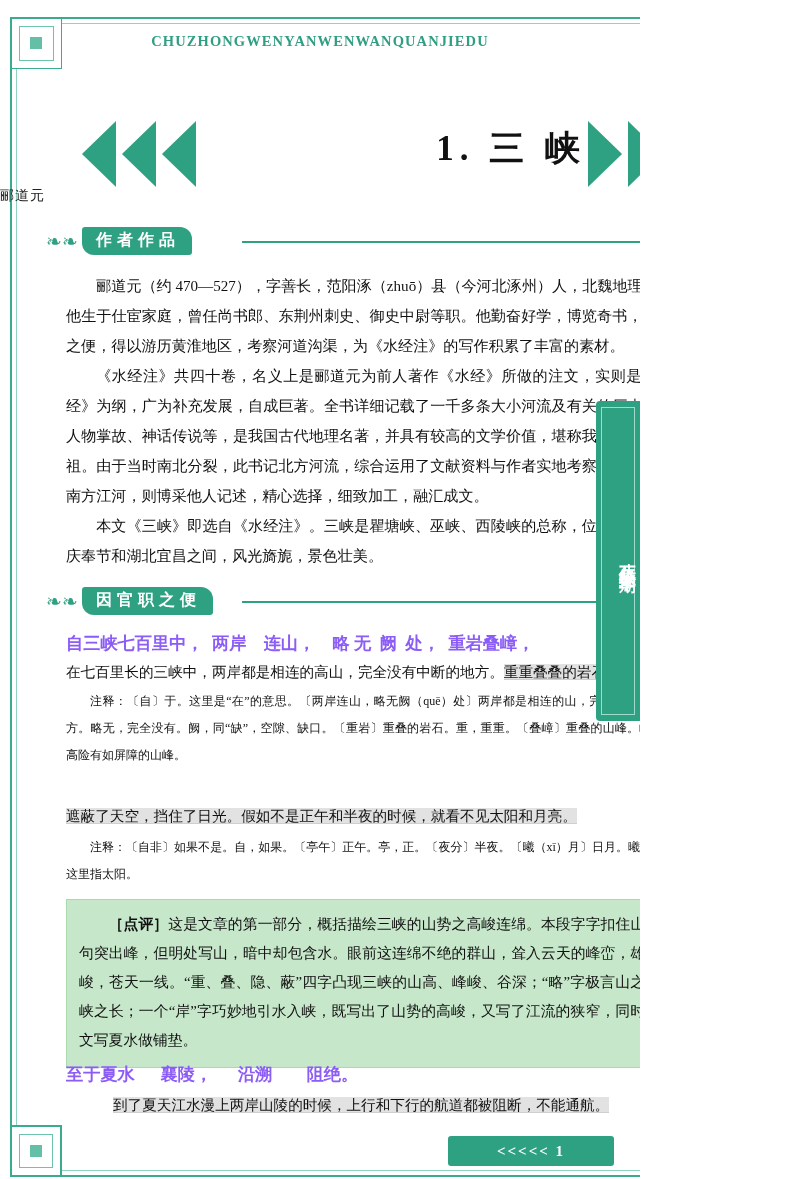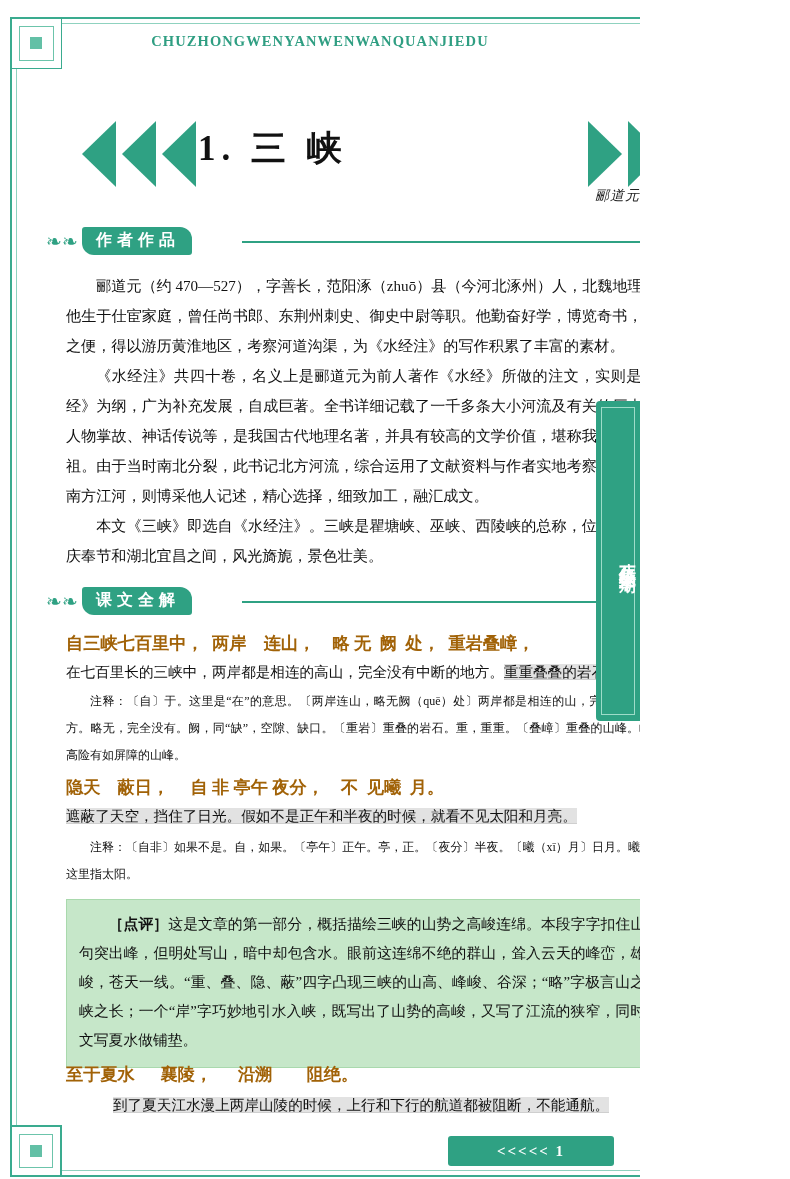--- a/index.html
+++ b/index.html
@@ -96,36 +96,35 @@
   .arrow-left .c2 { left: 40px; }
   .arrow-left .c3 { left: 80px; border-right-color: #2fa183; }
   .arrow-right .c1 { right: 0; }
   .arrow-right .c2 { right: 40px; }
   .arrow-right .c3 { right: 80px; }
 
   .title-text {
     position: absolute;
     left: 116px; right: 116px;
     top: 4px;
-    text-align: left;
+    text-align: right;
     font-size: 35px;
     font-weight: bold;
     letter-spacing: 6px;
     color: #111;
     font-family: "Liberation Serif", "DejaVu Serif", serif;
   }
   .title-author {
     position: absolute;
     top: 178px;
     left: 0; right: 0;
-    text-align: right;
+    text-align: left;
     font-size: 14px;
     color: #222;
     letter-spacing: 1px;
-    font-style: italic;
   }
 
   
   .sec-head {
     position: absolute;
     left: 46px;
     width: 640px;
     height: 30px;
   }
   .sec-head .deco {
@@ -168,21 +167,21 @@
     font-family: "Liberation Serif", "DejaVu Serif", serif;
   }
 
   
   .src-line {
     position: absolute;
     left: 66px;
     width: 622px;
     font-size: 17.2px;
     font-weight: bold;
-    color: #a16207;
+    color: #8b5cf6;
     letter-spacing: 0px;
     white-space: pre;
   }
   .trans-line {
     position: absolute;
     left: 66px;
     width: 622px;
     font-size: 14.6px;
     line-height: 27px;
     color: #111;
@@ -313,31 +312,30 @@
     <div class="label">作者作品</div>
     <div class="rule"></div>
   </div>
 
   <div class="para" style="top:262px;">郦道元（约 470—527），字善长，范阳涿（zhuō）县（今河北涿州）人，北魏地理学家。他生于仕宦家庭，曾任尚书郎、东荆州刺史、御史中尉等职。他勤奋好学，博览奇书，因官职之便，得以游历黄淮地区，考察河道沟渠，为《水经注》的写作积累了丰富的素材。</div>
   <div class="para" style="top:352px;">《水经注》共四十卷，名义上是郦道元为前人著作《水经》所做的注文，实则是以《水经》为纲，广为补充发展，自成巨著。全书详细记载了一千多条大小河流及有关的历史遗迹、人物掌故、神话传说等，是我国古代地理名著，并具有较高的文学价值，堪称我国游记文学鼻祖。由于当时南北分裂，此书记北方河流，综合运用了文献资料与作者实地考察的成果；涉及南方江河，则博采他人记述，精心选择，细致加工，融汇成文。</div>
   <div class="para" style="top:502px;">本文《三峡》即选自《水经注》。三峡是瞿塘峡、巫峡、西陵峡的总称，位于长江上游重庆奉节和湖北宜昌之间，风光旖旎，景色壮美。</div>
 
   <div class="sec-head" style="top:578px;">
     <div class="deco">❧❧</div>
-    <div class="label">课文全解</div>
+    <div class="label">因官职之便</div>
     <div class="rule"></div>
   </div>
 
   <div class="src-line" style="top:622px;">自三峡七百里中，  两岸    连山，    略 无  阙  处，  重岩叠嶂，</div>
   <div class="trans-line" style="top:650px;">
     <span>在七百里长的三峡中，两岸都是相连的高山，完全没有中断的地方。</span><span class="hl">重重叠叠的岩石和山峰，</span>
   </div>
   <div class="note-block" style="top:679px;">注释：〔自〕于。这里是“在”的意思。〔两岸连山，略无阙（quē）处〕两岸都是相连的山，完全没有中断的地方。略无，完全没有。阙，同“缺”，空隙、缺口。〔重岩〕重叠的岩石。重，重重。〔叠嶂〕重叠的山峰。嶂，形势高险有如屏障的山峰。</div>
 
-  <div class="src-line" style="top:766px;">隐天    蔽日，     自 非 亭午 夜分，    不  见曦  月。</div>
   <div class="trans-line" style="top:794px;">
     <span class="hl">遮蔽了天空，挡住了日光。假如不是正午和半夜的时候，就看不见太阳和月亮。</span>
   </div>
   <div class="note-block" style="top:825px;">注释：〔自非〕如果不是。自，如果。〔亭午〕正午。亭，正。〔夜分〕半夜。〔曦（xī）月〕日月。曦，日光，这里指太阳。</div>
 
   <div class="comment-box" style="top:890px;">
     <span class="tag">［点评］</span><span>这是文章的第一部分，概括描绘三峡的山势之高峻连绵。本段字字扣住山，句句突出峰，但明处写山，暗中却包含水。眼前这连绵不绝的群山，耸入云天的峰峦，雄奇险峻，苍天一线。“重、叠、隐、蔽”四字凸现三峡的山高、峰峻、谷深；“略”字极言山之多、峡之长；一个“岸”字巧妙地引水入峡，既写出了山势的高峻，又写了江流的狭窄，同时为下文写夏水做铺垫。</span>
   </div>
 
   <div class="src-line" style="top:1053px;">至于夏水      襄陵，      沿溯        阻绝。</div>

